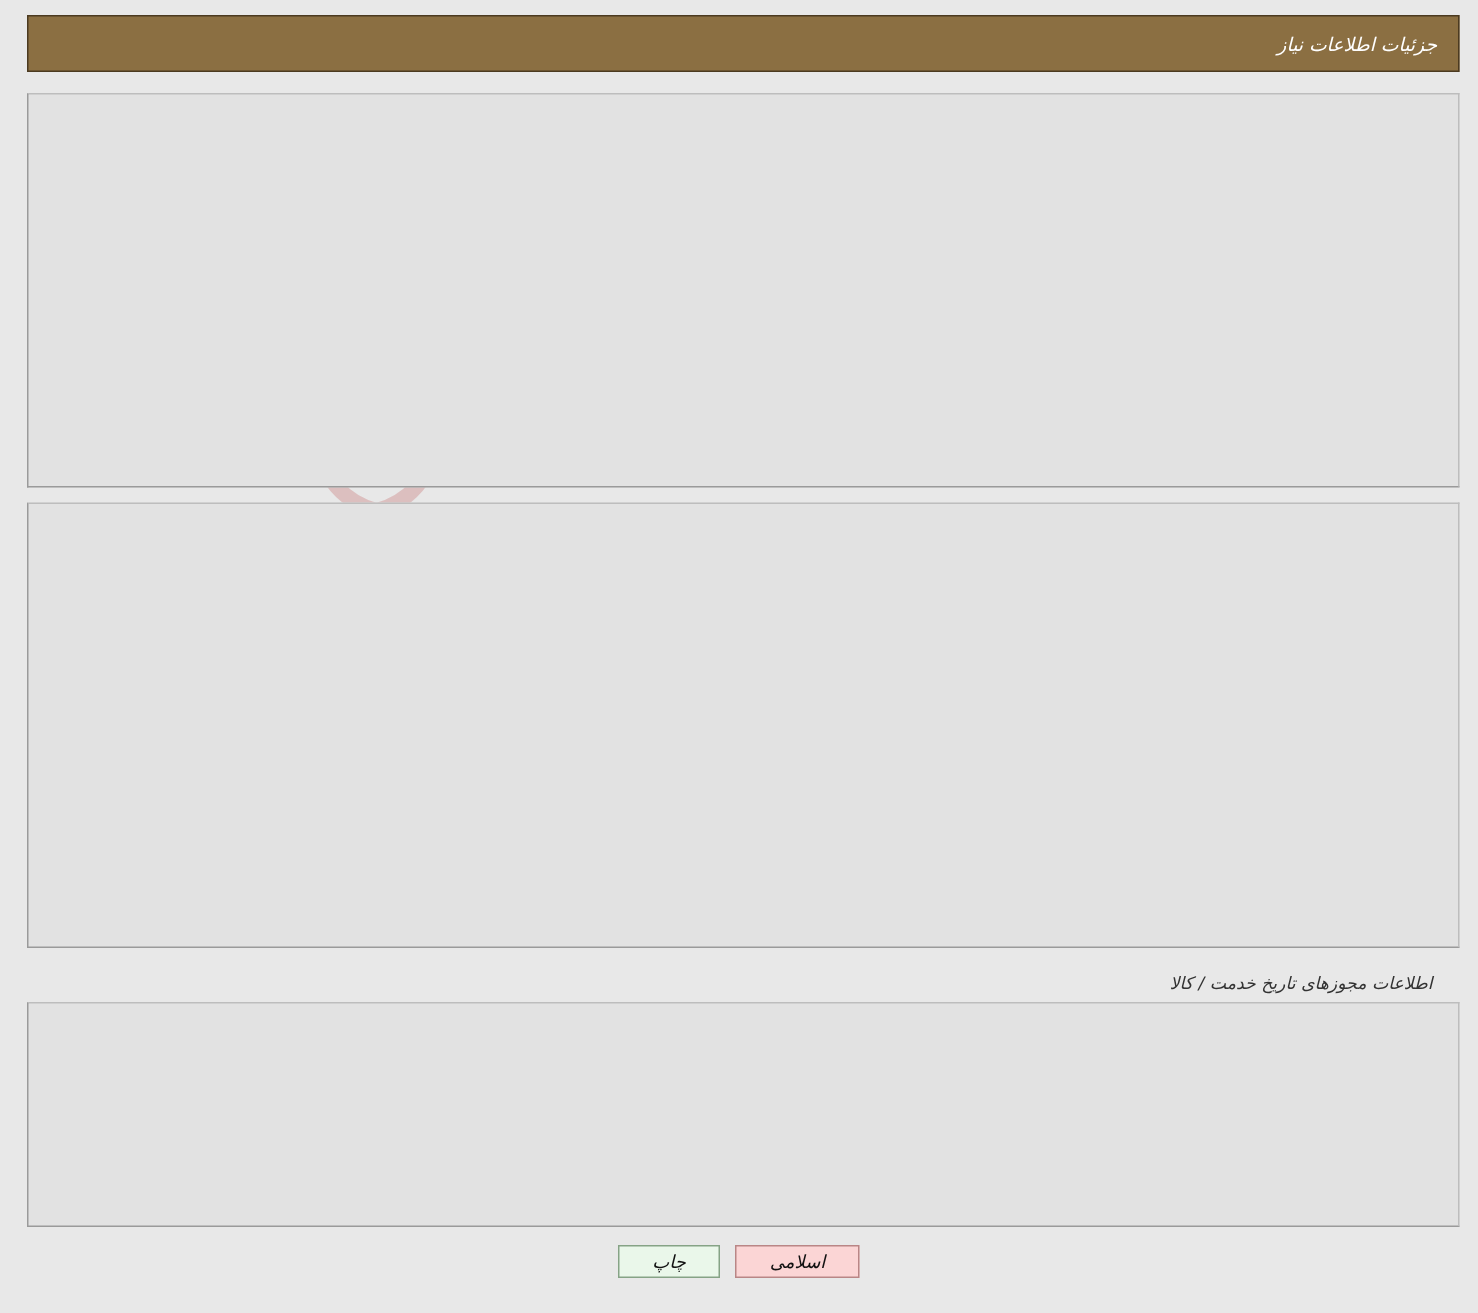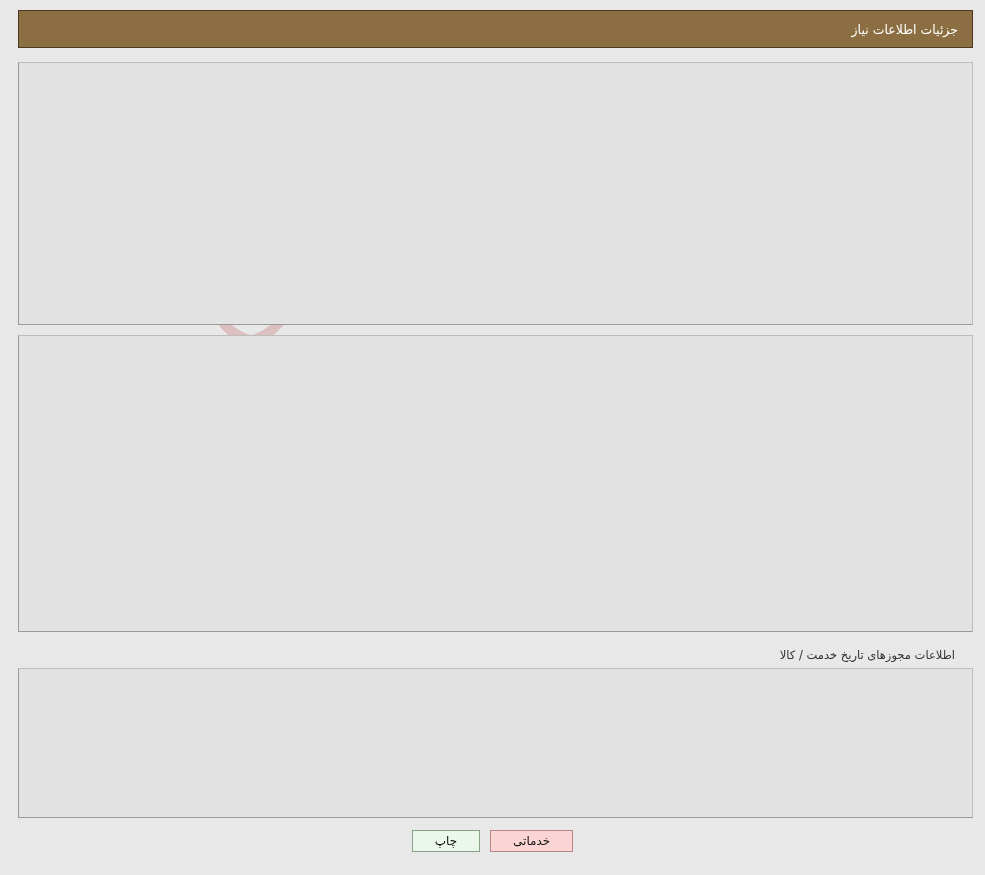--- a/index.html
+++ b/index.html
@@ -12,20 +12,21 @@
     font-size: 12px;
     color: #1a1a1a;
     direction: rtl;
     overflow: hidden;
   }
   #page {
     position: relative;
     width: 985px;
     height: 875px;
     background: #e8e8e8;
+    font-style: italic;
   }
 
   
   .watermark {
     position: absolute;
     left: 0; top: 215px;
     width: 985px; height: 140px;
     pointer-events: none;
     z-index: 0;
     overflow: hidden;
@@ -455,17 +456,17 @@
           </td>
           <td>
             <span class="btn-khaki">مشاهده مجوز</span>
           </td>
         </tr>
       </tbody>
     </table>
   </div>
 
   <div class="footer">
-    <span class="btn-footer btn-back">خدماتی</span>
+    <span class="btn-footer btn-back">اسلامی</span>
     <span class="btn-footer btn-print">چاپ</span>
   </div>
 
 </div>
 
 </body></html>

